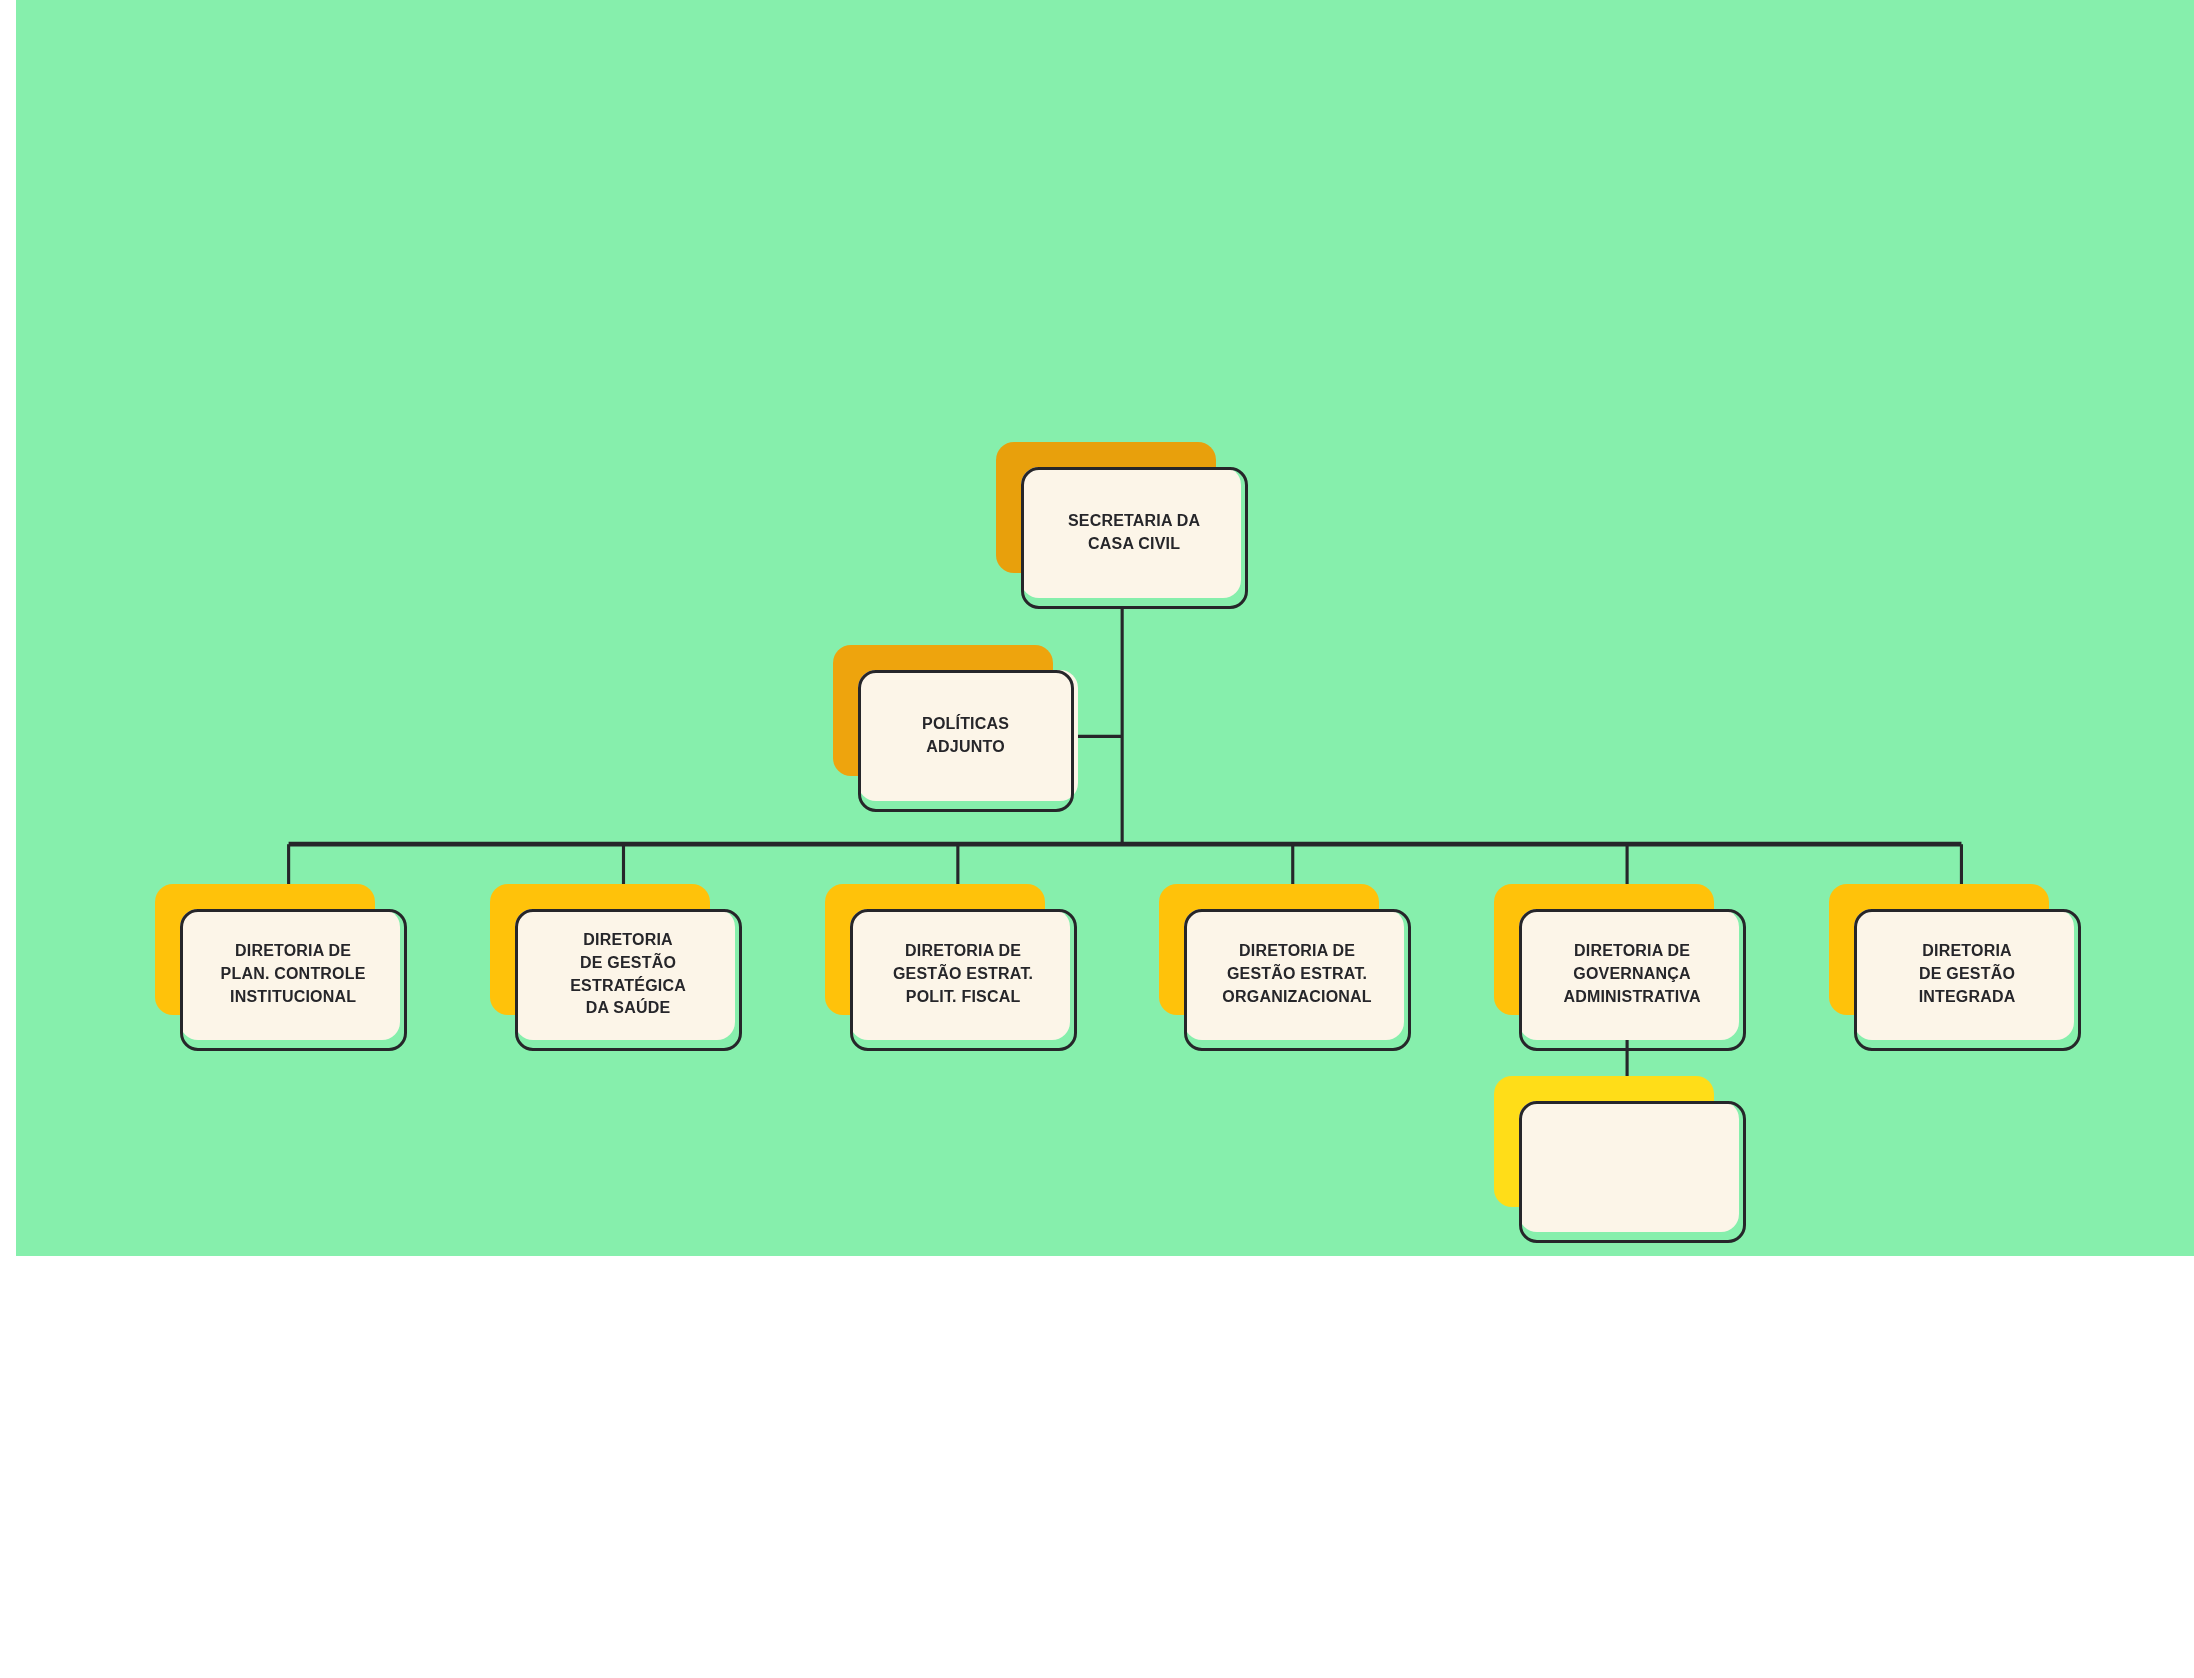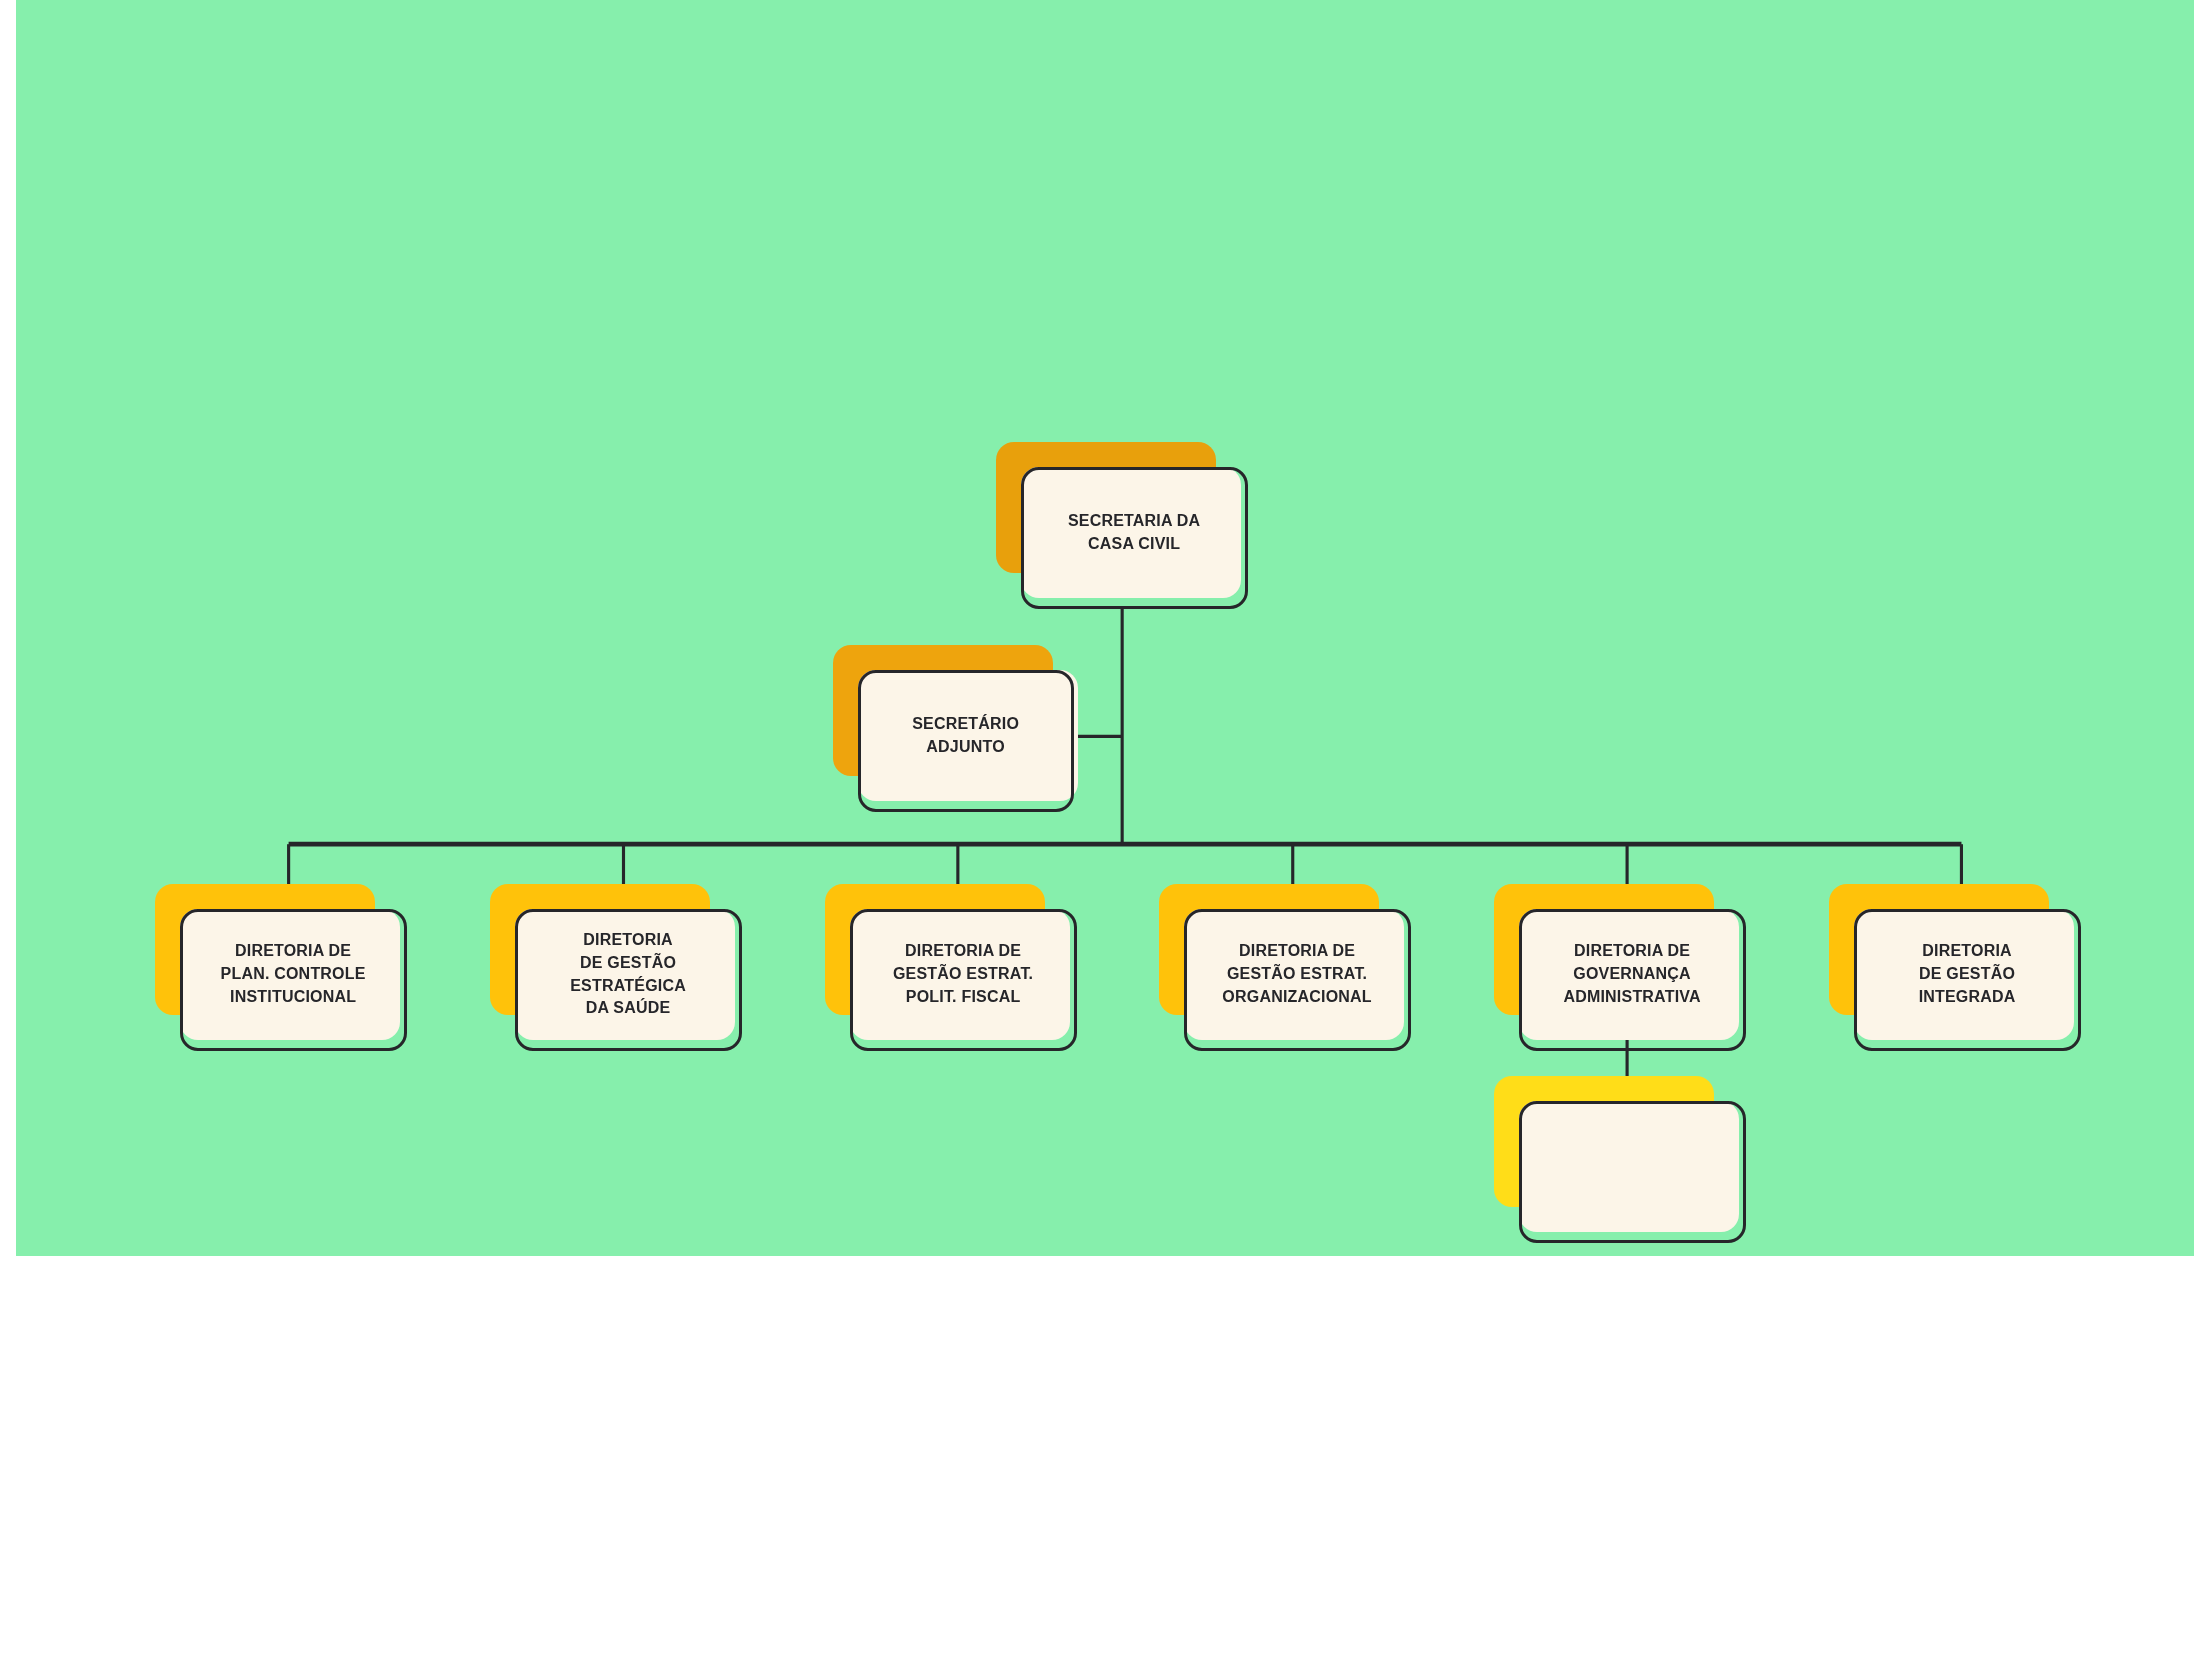--- a/index.html
+++ b/index.html
@@ -106,21 +106,21 @@
     <div class="node-fill" style="left:24.6px; top:25px; width:220px; height:131px;"></div>
     <div class="node-card" style="left:24.6px; top:25px; width:227px; height:142px;"></div>
     <div class="node-label" style="left:24.6px; top:25px; width:227px; height:131px;">SECRETARIA DA
 CASA CIVIL</div>
   </div>
 
   <div class="node" style="left:817px; top:645px; width:246px; height:167px;">
     <div class="node-shadow" style="width:220px; height:131px; background:#EEA40D;"></div>
     <div class="node-fill" style="left:24.6px; top:25px; width:220px; height:131px;"></div>
     <div class="node-card" style="left:24.6px; top:25px; width:216px; height:142px;"></div>
-    <div class="node-label" style="left:24.6px; top:25px; width:216px; height:131px;">SECRETÁRIO
+    <div class="node-label" style="left:24.6px; top:25px; width:216px; height:131px;">POLÍTICAS
 ADJUNTO</div>
   </div>
 
   <div class="node" style="left:139px; top:884px; width:251px; height:167px;">
     <div class="node-shadow" style="width:220px; height:131px; background:#FFC20A;"></div>
     <div class="node-fill" style="left:24.6px; top:25px; width:220px; height:131px;"></div>
     <div class="node-card" style="left:24.6px; top:25px; width:227px; height:142px;"></div>
     <div class="node-label" style="left:24.6px; top:25px; width:227px; height:131px;">DIRETORIA DE
 PLAN. CONTROLE
 INSTITUCIONAL</div>

